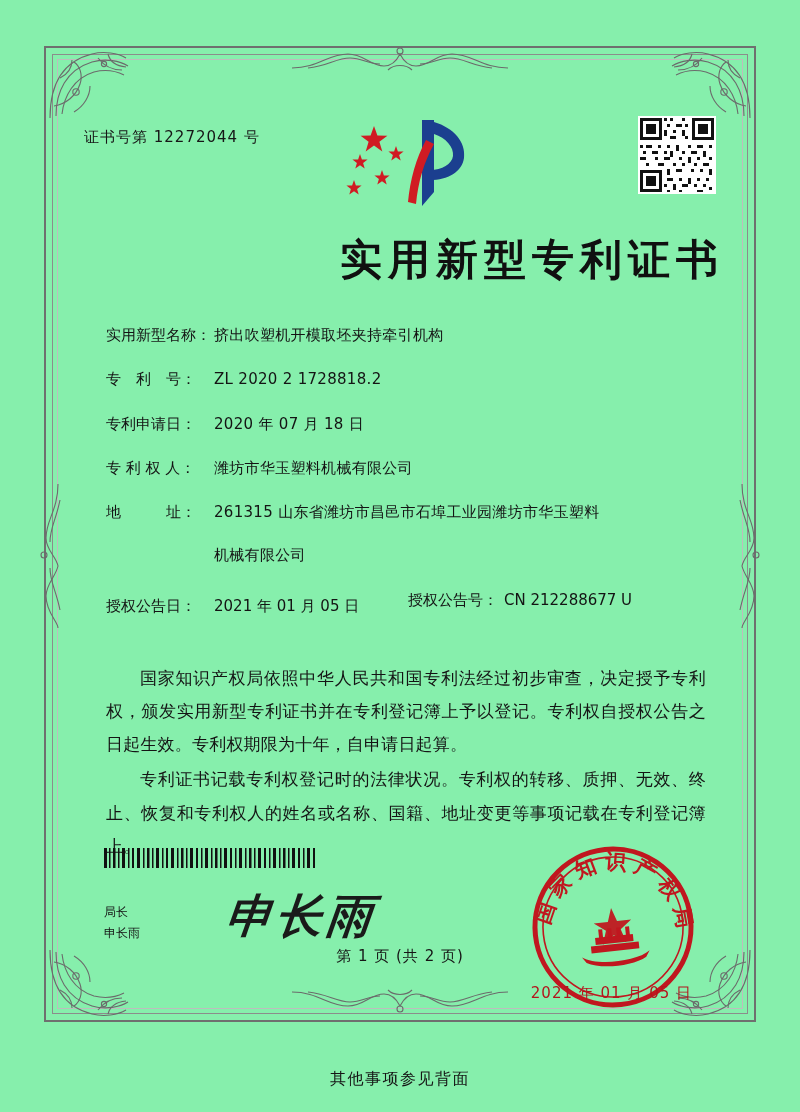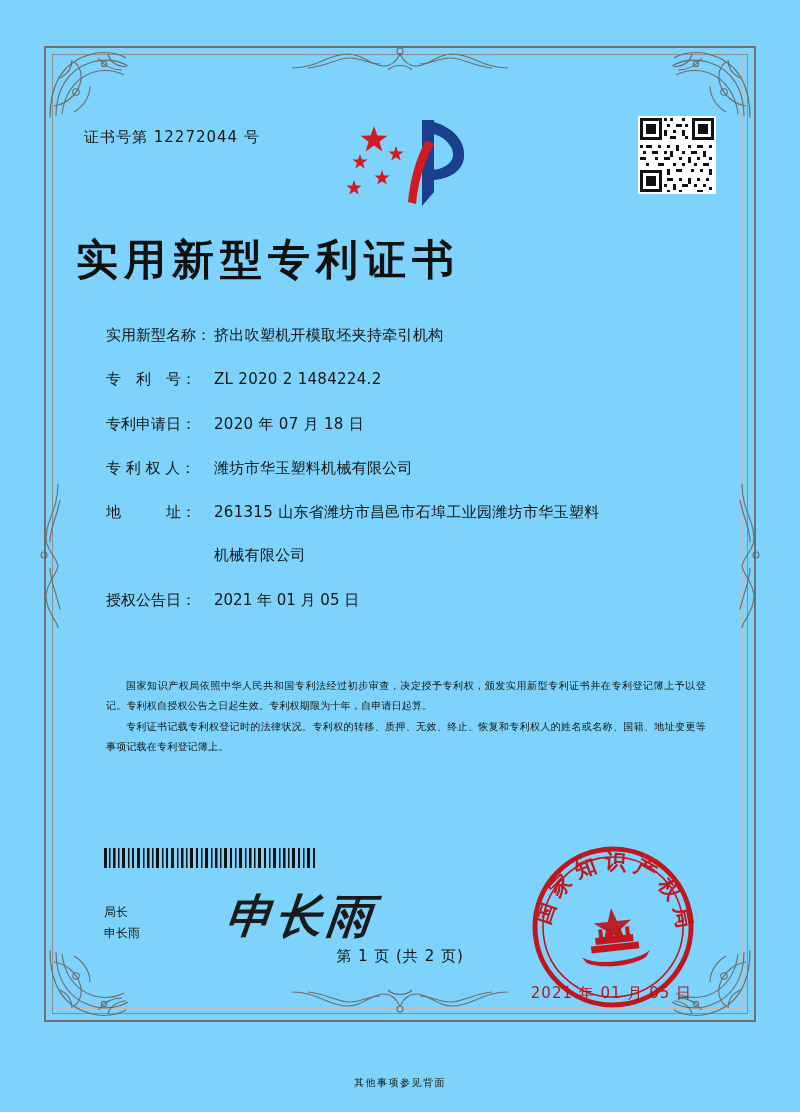--- a/index.html
+++ b/index.html
@@ -14,21 +14,21 @@
     color: #111;
     position: relative;
     overflow: hidden;
   }
 
   .page {
     position: absolute;
     left: 0; top: 0;
     width: 800px;
     height: 1112px;
-    background: #7dd3fc;
+    background: #86efac;
   }
 
   
   .border-outer {
     position: absolute;
     left: 44px; top: 46px;
     width: 712px; height: 976px;
     border: 2px solid #6f6f6f;
     box-sizing: border-box;
   }
@@ -98,21 +98,21 @@
     position: absolute;
     left: 50%; top: 18px;
     transform: translateX(-50%);
     width: 140px; height: 96px;
   }
 
   .title {
     position: absolute;
     left: 0; right: 0;
     top: 136px;
-    text-align: left;
+    text-align: right;
     font-family: "DejaVu Serif", "Liberation Serif", serif;
     font-size: 42px;
     font-weight: bold;
     letter-spacing: 6px;
     color: #101010;
   }
 
   
   .fields {
     position: absolute;
@@ -143,30 +143,30 @@
   }
   .row-split {
     display: flex;
     align-items: flex-start;
     margin-bottom: 18px;
   }
   .row-split .half {
     display: flex;
     align-items: flex-start;
   }
-  .row-split .half.first { flex: 0 0 302px; }
+  .row-split .half.first { flex: 0 0 302px; margin-top: 6px; }
   .row-split .lbl { flex: 0 0 108px; white-space: nowrap; }
   .row-split .lbl2 { flex: 0 0 96px; white-space: nowrap; }
 
   .para {
     position: absolute;
     left: 30px;
-    top: 580px;
+    top: 566px;
     width: 600px;
-    font-size: 10px;
+    font-size: 17px;
     line-height: 1.95;
     text-align: justify;
     color: #141414;
     letter-spacing: 0.2px;
   }
   .para p { margin: 0 0 2px 0; text-indent: 2em; }
 
   
   .barcode {
     position: absolute;
@@ -226,21 +226,21 @@
     font-size: 15px;
     color: #161616;
     letter-spacing: 1px;
   }
 
   .footnote {
     position: absolute;
     left: 0; right: 0;
     bottom: 22px;
     text-align: center;
-    font-size: 10px;
+    font-size: 16px;
     color: #151515;
     letter-spacing: 1.5px;
   }
 </style>
 </head>
 <body>
 
 <div class="page">
 
   <div class="border-outer"></div>
@@ -460,21 +460,21 @@
     <div class="fields">
 
       <div class="row">
         <div class="lbl">实用新型名称：</div>
         <div class="val">挤出吹塑机开模取坯夹持牵引机构</div>
       </div>
 
 
       <div class="row">
         <div class="lbl">专　利　号：</div>
-        <div class="val">ZL 2020 2 1484224.2</div>
+        <div class="val">ZL 2020 2 1728818.2</div>
       </div>
 
       <div class="row">
         <div class="lbl">专利申请日：</div>
         <div class="val">2020 年 07 月 18 日</div>
       </div>
 
       <div class="row">
         <div class="lbl">专 利 权 人：</div>
         <div class="val">潍坊市华玉塑料机械有限公司</div>
@@ -485,20 +485,24 @@
         <div class="val">
           <span>261315  山东省潍坊市昌邑市石埠工业园潍坊市华玉塑料</span>
           <span class="wrap2">机械有限公司</span>
         </div>
       </div>
 
       <div class="row-split">
         <div class="half first">
           <div class="lbl">授权公告日：</div>
           <div class="val">2021 年 01 月 05 日</div>
+        </div>
+        <div class="half">
+          <div class="lbl2">授权公告号：</div>
+          <div class="val">CN 212288677 U</div>
         </div>
       </div>
 
     </div>
 
     <div class="para">
       <p>国家知识产权局依照中华人民共和国专利法经过初步审查，决定授予专利权，颁发实用新型专利证书并在专利登记簿上予以登记。专利权自授权公告之日起生效。专利权期限为十年，自申请日起算。</p>
       <p>专利证书记载专利权登记时的法律状况。专利权的转移、质押、无效、终止、恢复和专利权人的姓名或名称、国籍、地址变更等事项记载在专利登记簿上。</p>
     </div>
 

